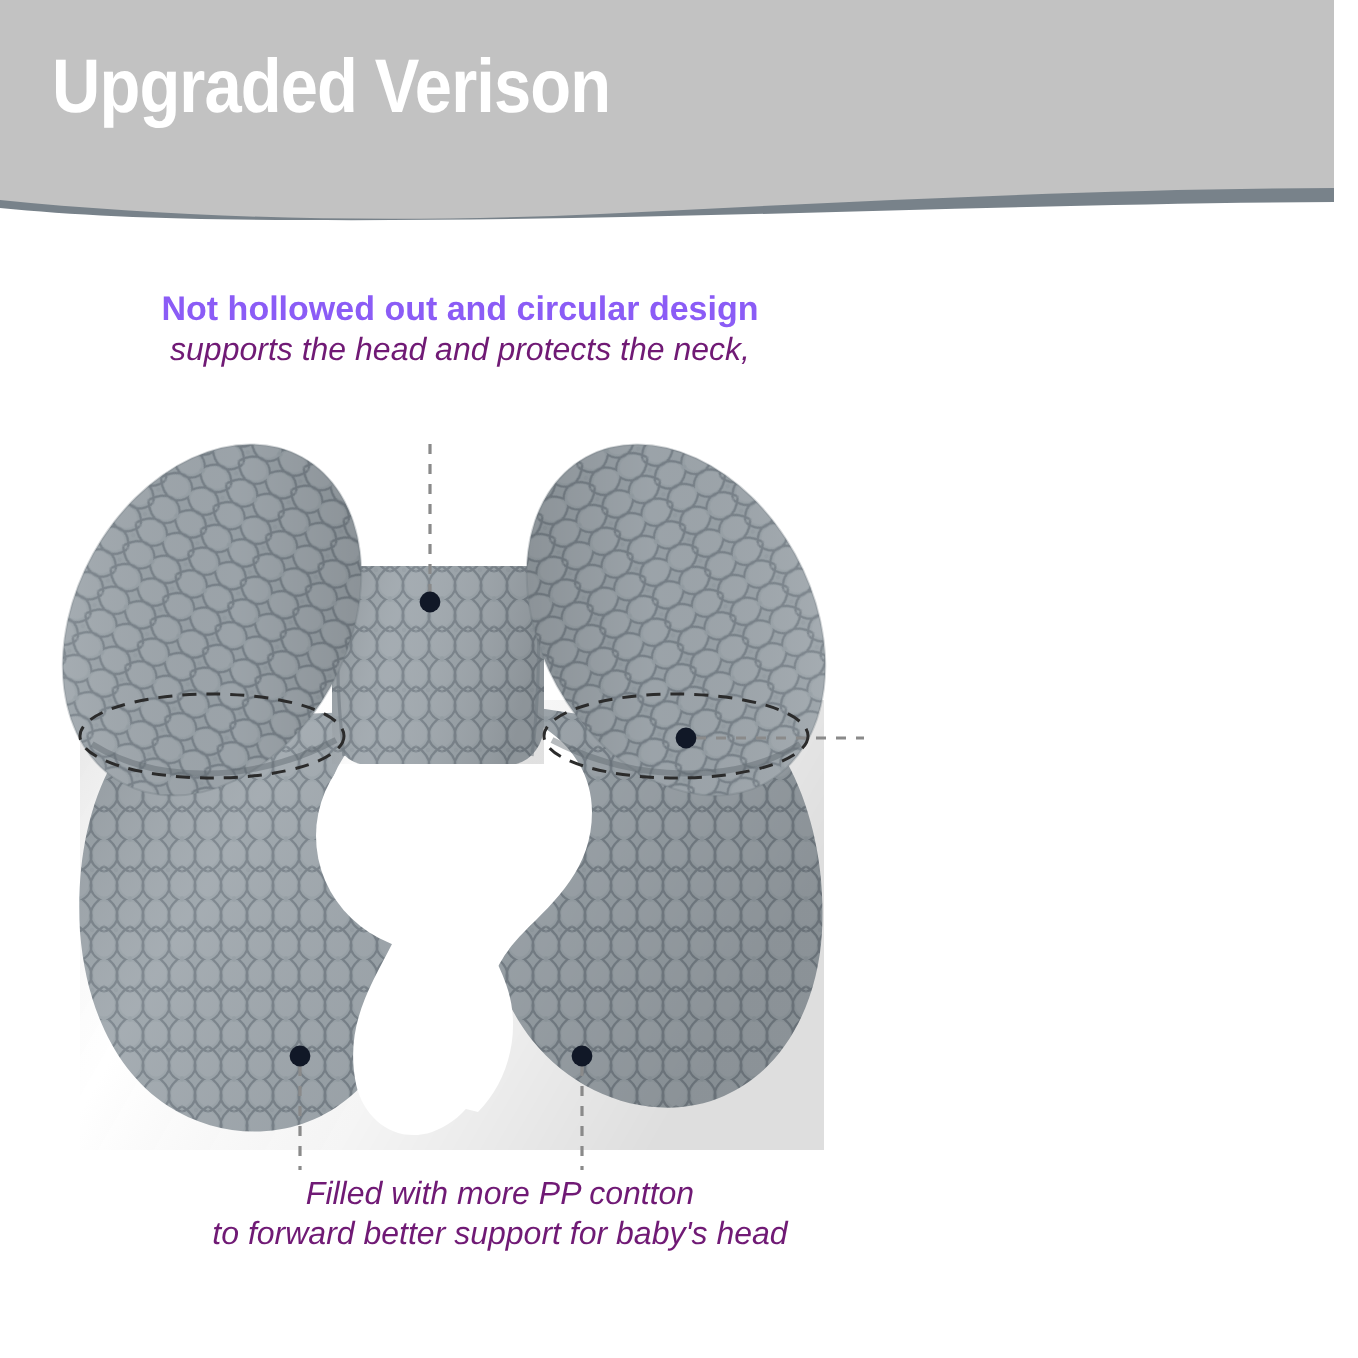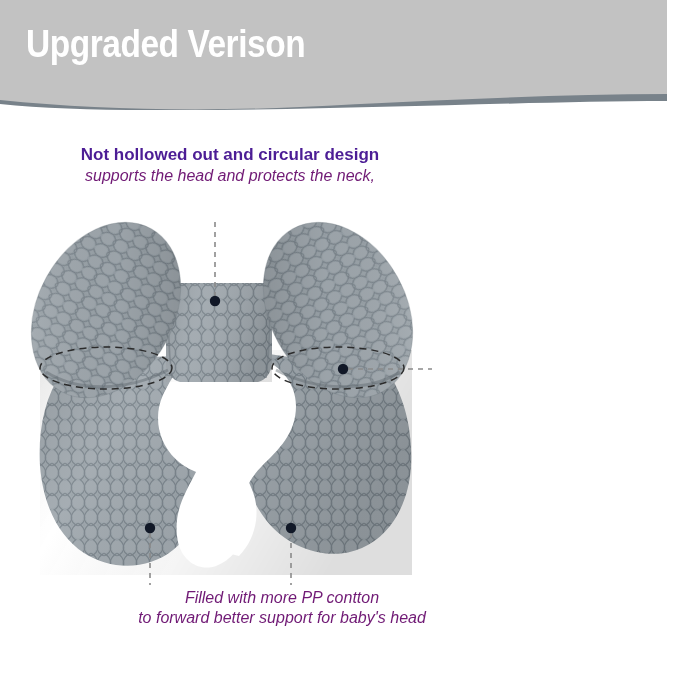--- a/index.html
+++ b/index.html
@@ -56,21 +56,21 @@
   
   .callout-block {
     position: absolute;
     color: #0d0d0d;
     line-height: 1.28;
     white-space: nowrap;
   }
   .callout-head {
     font-size: 17px;
     font-weight: bold;
-    color: #4c1d95;
+    color: #8b5cf6;
   }
   .callout-sub {
     font-size: 16px;
     font-weight: normal;
     color: #701a75;
     font-style: italic;
   }
 
   #callout-top {
     left: 0;
@@ -82,21 +82,20 @@
     left: 383px;
     top: 336px;
     width: 296px;
     text-align: center;
   }
   #callout-bottom {
     left: 0;
     top: 588px;
     width: 500px;
     text-align: center;
-    margin-left: 32px;
   }
 
   
   #pillow-graphic {
     position: absolute;
     left: 0;
     top: 0;
     width: 679px;
     height: 679px;
   }

